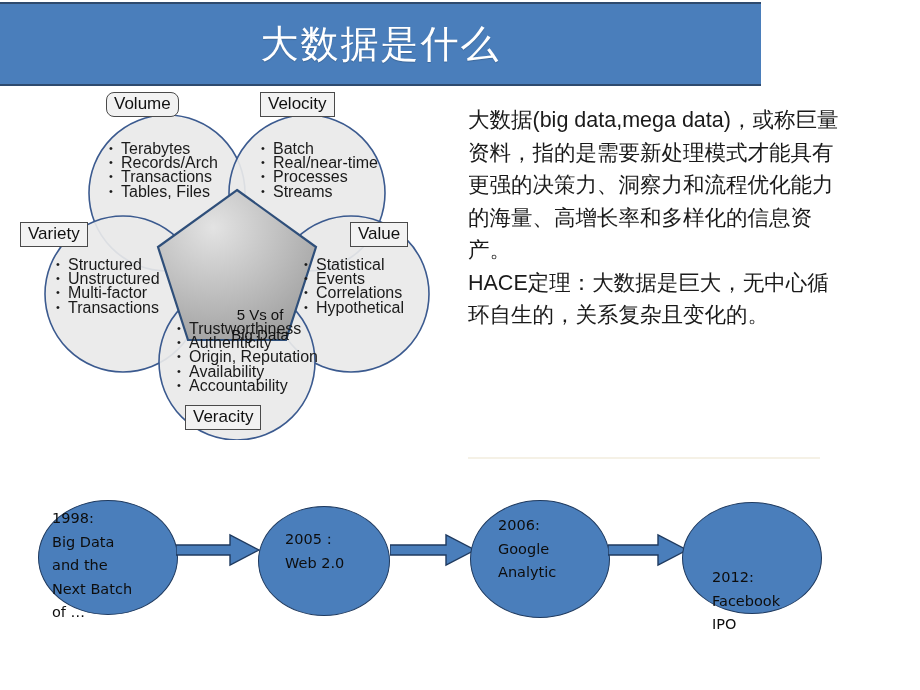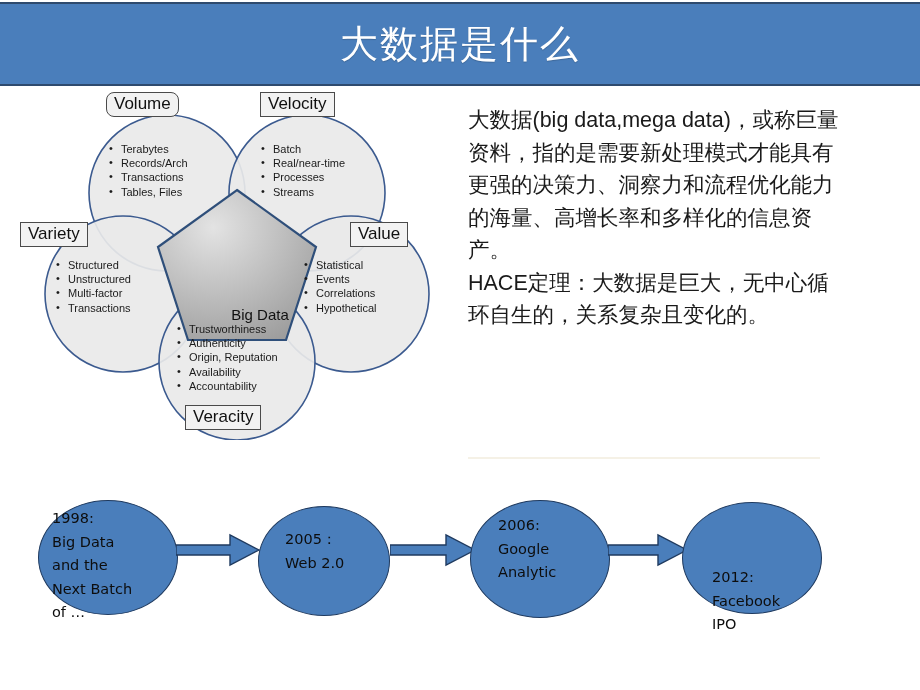--- a/index.html
+++ b/index.html
@@ -3,37 +3,37 @@
 <meta charset="utf-8">
 <style>
   html,body{margin:0;padding:0;}
   body{
     width:920px;height:690px;background:#ffffff;overflow:hidden;
     font-family:"Liberation Sans","DejaVu Sans",sans-serif;
     position:relative;
   }
   
   #title-banner{
-    position:absolute;left:0;top:2px;width:920px;height:84px;
+    position:absolute;left:0;top:2px;width:761px;height:84px;
     background:#4a7ebb;
     border-top:2px solid #2e4a6e;border-bottom:2px solid #2e4a6e;
     display:flex;align-items:center;justify-content:center;
     box-sizing:border-box;
   }
   #title-text{
     color:#ffffff;font-size:38px;letter-spacing:2px;
     font-family:"DejaVu Sans","Liberation Sans",sans-serif;
     text-shadow:0 1px 1px rgba(0,0,0,.18);
     white-space:nowrap;
   }
   
   #venn-diagram{position:absolute;left:20px;top:90px;width:450px;height:350px;}
   #venn-svg{position:absolute;left:0;top:0;}
   .venn-list{
-    position:absolute;font-size:11px;color:#1a1a1a;line-height:14.2px;
+    position:absolute;font-size:16px;color:#1a1a1a;line-height:14.2px;
     font-family:"Liberation Sans","DejaVu Sans",sans-serif;
   }
   .venn-list ul{margin:0;padding:0;list-style:none;}
   .venn-list li{position:relative;padding-left:13px;white-space:nowrap;}
   .venn-list li:before{content:"\2022";position:absolute;left:1px;top:-1px;font-size:11px;}
   .venn-label{
     position:absolute;background:#f2f2f2;border:1px solid #4a4a4a;
     color:#111;font-size:17px;line-height:20px;padding:1px 7px 2px 7px;
     white-space:nowrap;
     font-family:"Liberation Sans","DejaVu Sans",sans-serif;
@@ -137,20 +137,21 @@
       <li>Trustworthiness</li>
       <li>Authenticity</li>
       <li>Origin, Reputation</li>
       <li>Availability</li>
       <li>Accountability</li>
     </ul>
   </div>
   <div class="venn-label" style="left:165px;top:315px;">Veracity</div>
 
   <div id="venn-center-text">
+    <div>5 Vs of</div>
     <div>Big Data</div>
   </div>
 </div>
 
 <div id="body-text">
   <p>大数据(big data,mega data)，或称巨量资料，指的是需要新处理模式才能具有更强的决策力、洞察力和流程优化能力的海量、高增长率和多样化的信息资产。</p>
   <p>HACE定理：大数据是巨大，无中心循环自生的，关系复杂且变化的。</p>
 </div>
 <div id="text-divider"></div>
 

